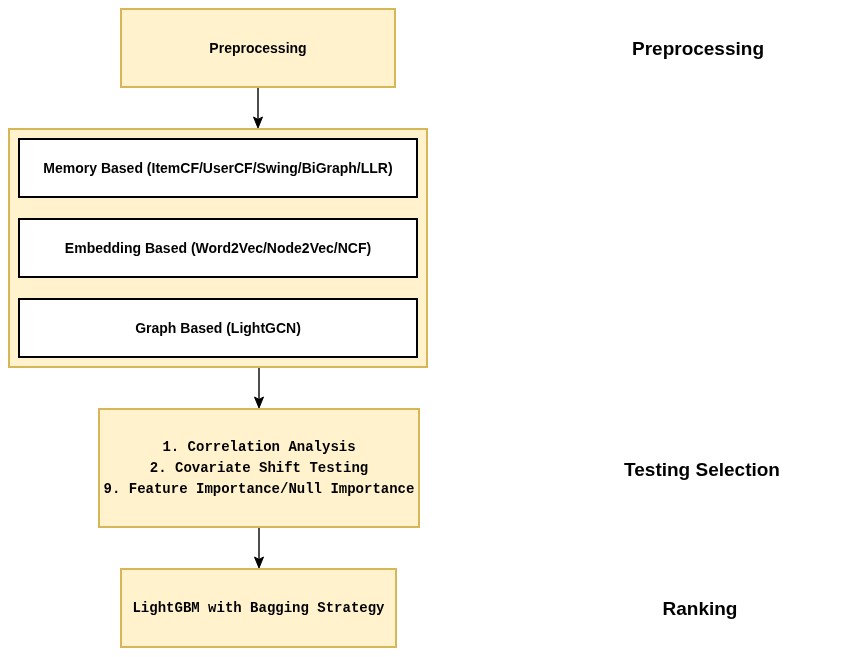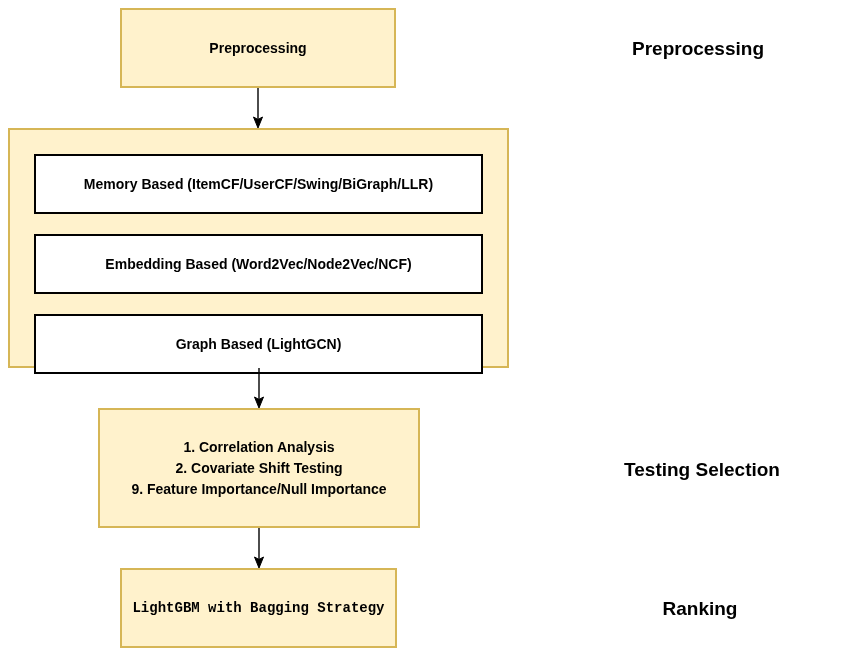--- a/index.html
+++ b/index.html
@@ -24,44 +24,44 @@
     display: flex;
     align-items: center;
     justify-content: center;
     text-align: center;
     font-size: 14px;
     font-weight: 700;
     color: #000000;
   }
   .box-preprocessing { left: 120px; top: 8px;   width: 276px; height: 80px; }
   .container-prerank {
-    left: 8px; top: 128px; width: 501px; height: 240px;
+    left: 8px; top: 128px; width: 420px; height: 240px;
     flex-direction: column;
     justify-content: flex-start;
-    padding: 24px;
+    padding: 8px;
     gap: 20px;
   }
   .inner-box {
     box-sizing: border-box;
     width: 100%;
     height: 60px;
     flex: 0 0 60px;
     background: #ffffff;
     border: 2px solid #000000;
     display: flex;
     align-items: center;
     justify-content: center;
     text-align: center;
     font-size: 14px;
     font-weight: 700;
     color: #000000;
   }
   .box-feature { left: 98px; top: 408px; width: 322px; height: 120px; flex-direction: column; line-height: 21px; }
   .box-ranking { left: 120px; top: 568px; width: 277px; height: 80px; font-family: Liberation Mono, monospace; }
-  .feature-line { width: 100%; }
+  .feature-line { width: 100%; font-family: Liberation Mono, monospace; }
   .stage-label {
     position: absolute;
     transform: translate(-50%, -50%);
     white-space: nowrap;
     font-size: 19px;
     font-weight: 700;
     color: #000000;
   }
   .label-preprocessing { left: 698px; top: 49px;  }
   .label-prerank       { left: 704px; top: 249px; }

